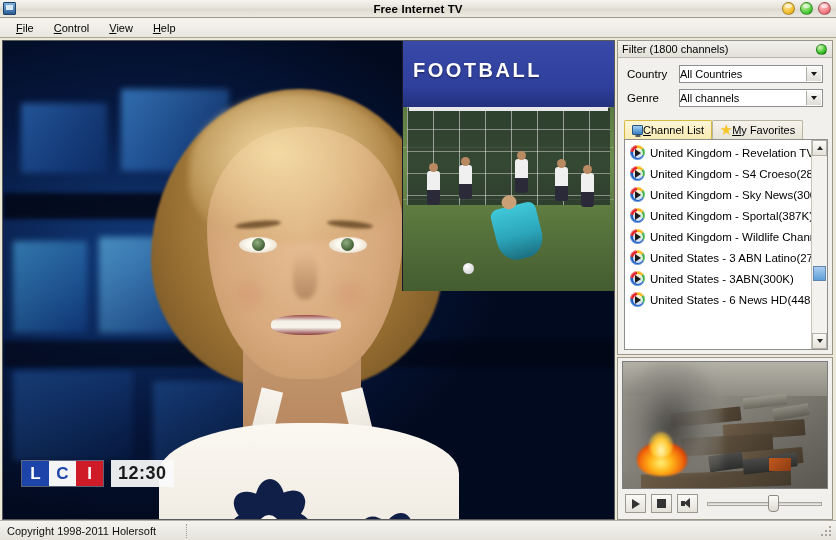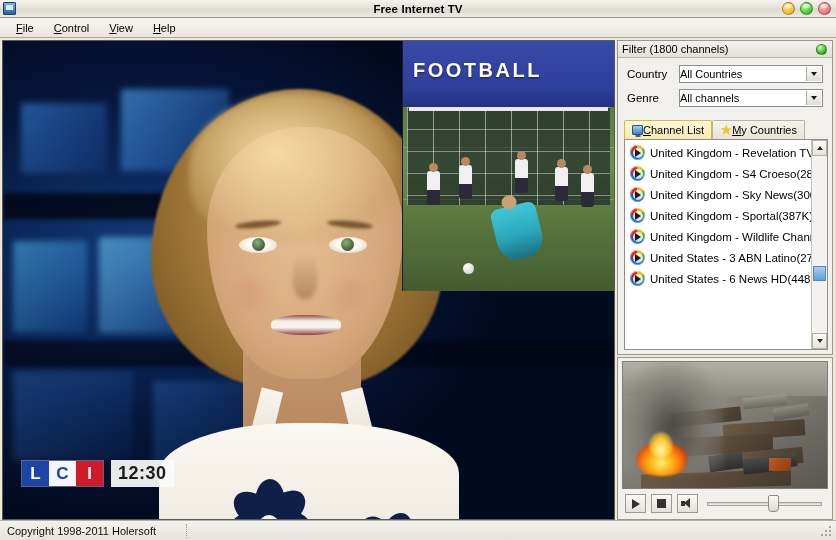--- a/index.html
+++ b/index.html
@@ -678,21 +678,21 @@
           </div>
         </div>
 
         <div class="tabs-wrap">
           <div class="tab active">
             <span class="ico-monitor"></span>
             <span><u>C</u><span>hannel List</span></span>
           </div>
           <div class="tab">
             <span class="ico-star"></span>
-            <span><u>M</u><span>y Countries</span></span>
+            <span><u>M</u><span>y Favorites</span></span>
           </div>
         </div>
 
         <div class="list-frame">
           <div class="list-scroll">
             <div class="ch-row">
                 <span class="ch-ico"></span>
                 <span>United Kingdom - Revelation TV(500K)</span>
               </div>
             <div class="ch-row">
@@ -710,20 +710,24 @@
             <div class="ch-row">
                 <span class="ch-ico"></span>
                 <span>United Kingdom - Wildlife Channel(791</span>
               </div>
             <div class="ch-row">
                 <span class="ch-ico"></span>
                 <span>United States - 3 ABN Latino(273K)</span>
               </div>
             <div class="ch-row">
                 <span class="ch-ico"></span>
+                <span>United States - 3ABN(300K)</span>
+              </div>
+            <div class="ch-row">
+                <span class="ch-ico"></span>
                 <span>United States - 6 News HD(448K)</span>
               </div>
           </div>
           <div class="vscroll">
             <div class="vs-btn up"></div>
             <div class="vs-track">
               <div class="vs-thumb" style="top: 62%;"></div>
             </div>
             <div class="vs-btn down"></div>
           </div>

